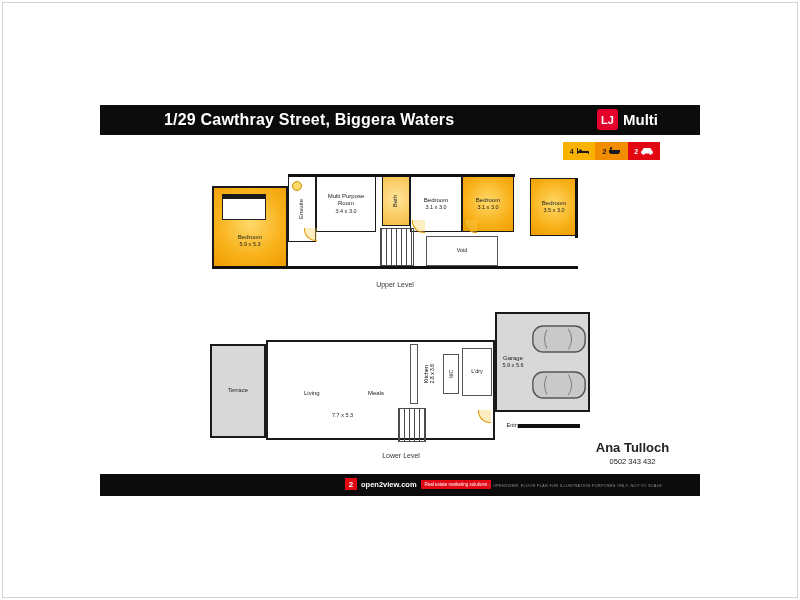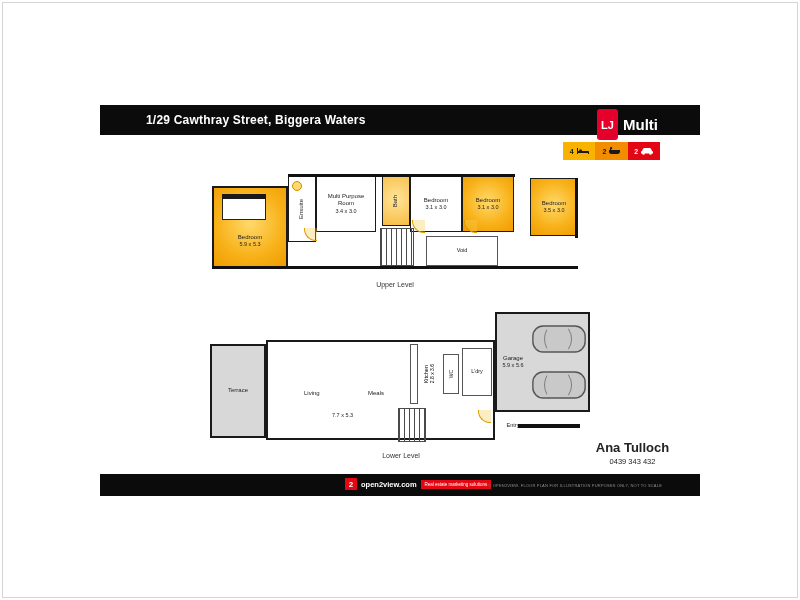--- a/index.html
+++ b/index.html
@@ -2,23 +2,23 @@
 <html><head>
 <meta charset="utf-8">
 <style>
   html,body{margin:0;padding:0;background:#fff;}
   body{width:800px;height:600px;position:relative;font-family:"Liberation Sans",sans-serif;overflow:hidden;}
   .abs{position:absolute;box-sizing:border-box;}
   .frame{position:absolute;inset:2px;border:1px solid #d4d4d4;pointer-events:none;}
 
   
   .header{left:100px;top:105px;width:600px;height:30px;background:#0b0b0b;display:flex;align-items:center;}
-  .header .title{margin-left:46px;color:#fff;font-size:12px;font-weight:bold;letter-spacing:.2px;}
+  .header .title{margin-left:64px;color:#fff;font-size:16px;font-weight:bold;letter-spacing:.2px;}
   .logo{position:absolute;right:42px;top:4px;display:flex;align-items:center;}
-  .lj-box{width:21px;height:31px;background:#e4002b;border-radius:3px;color:#fff;font-weight:bold;font-size:11px;display:flex;align-items:center;justify-content:center;}
+  .lj-box{width:21px;height:21px;background:#e4002b;border-radius:3px;color:#fff;font-weight:bold;font-size:11px;display:flex;align-items:center;justify-content:center;}
   .hooker{color:#fff;font-weight:bold;font-size:15px;margin-left:5px;}
 
   
   .stats{left:563px;top:142px;width:97px;height:18px;display:flex;}
   .stat{flex:1;display:flex;align-items:center;justify-content:center;gap:3px;font-size:7px;font-weight:bold;color:#1a1a1a;}
   .stat svg{display:block;}
 
   
   .plan{box-sizing:border-box;}
   .room{position:absolute;box-sizing:border-box;border:1.5px solid #1a1a1a;display:flex;flex-direction:column;align-items:center;justify-content:center;text-align:center;font-size:6px;line-height:1.3;color:#222;background:#fff;}
@@ -189,21 +189,21 @@
   <span class="abs" style="left:286px;top:112px;width:34px;text-align:center;font-size:5.5px;color:#222;">Entry</span>
   <div class="door" style="left:268px;top:100px;"></div>
 
   <div class="wall" style="left:308px;top:114px;width:62px;height:4px;"></div>
 </div>
 
 <div class="abs levelLabel" style="left:210px;top:452px;width:382px;">Lower Level</div>
 
 <div class="abs agent">
   <div class="aname">Ana Tulloch</div>
-  <div class="aphone">0439 343 432</div>
+  <div class="aphone">0502 343 432</div>
 </div>
 
 <div class="abs footer">
   <div class="fcluster">
     <span class="o2v-box">2</span>
     <span class="o2v-text">open2view.com</span>
     <span class="fbadge">Real estate marketing solutions</span>
   </div>
   <span class="fcopy">© OPEN2VIEW. FLOOR PLAN FOR ILLUSTRATION PURPOSES ONLY, NOT TO SCALE</span>
 </div>

